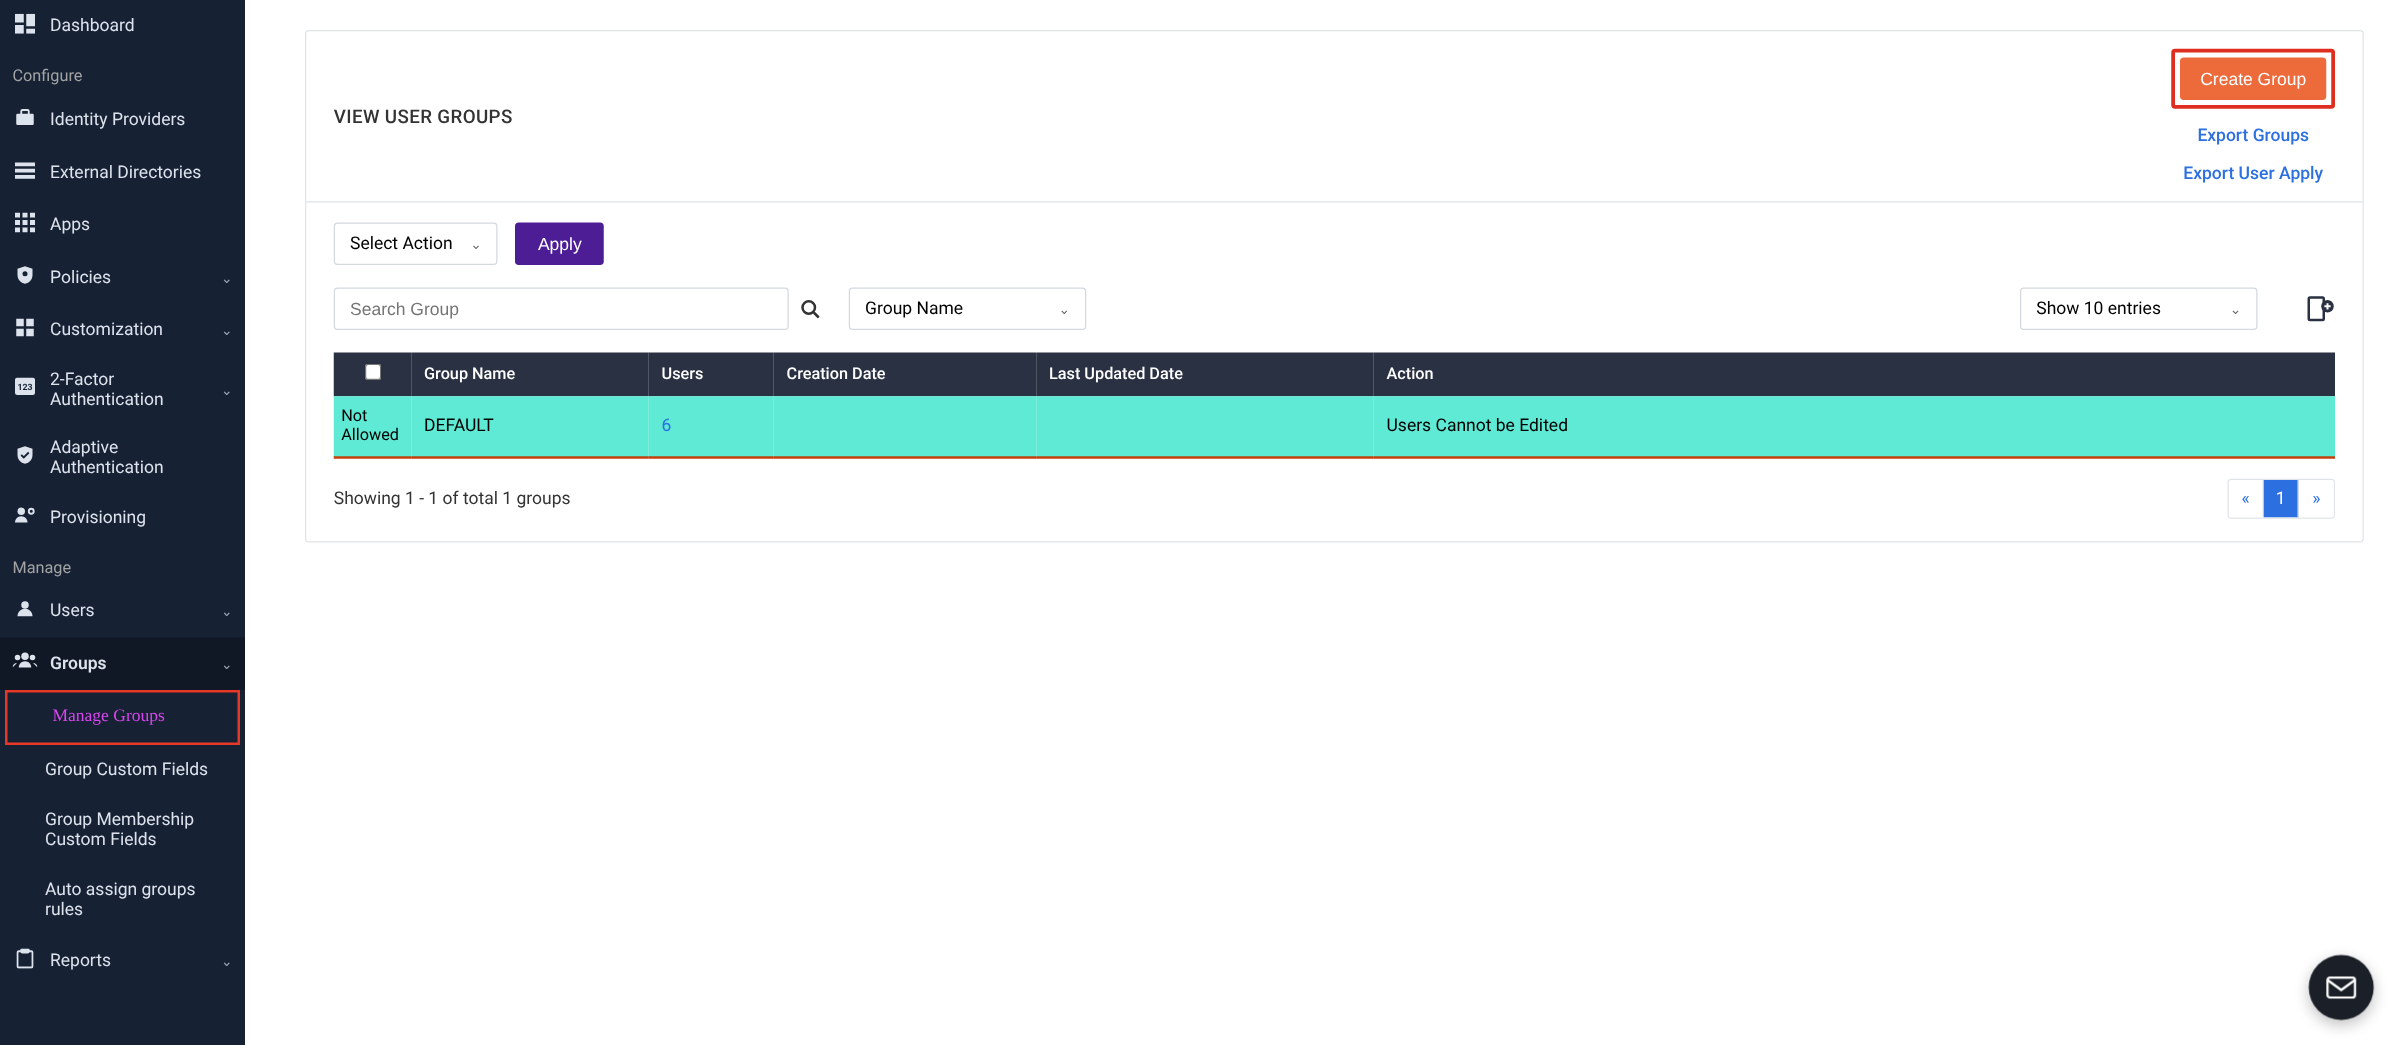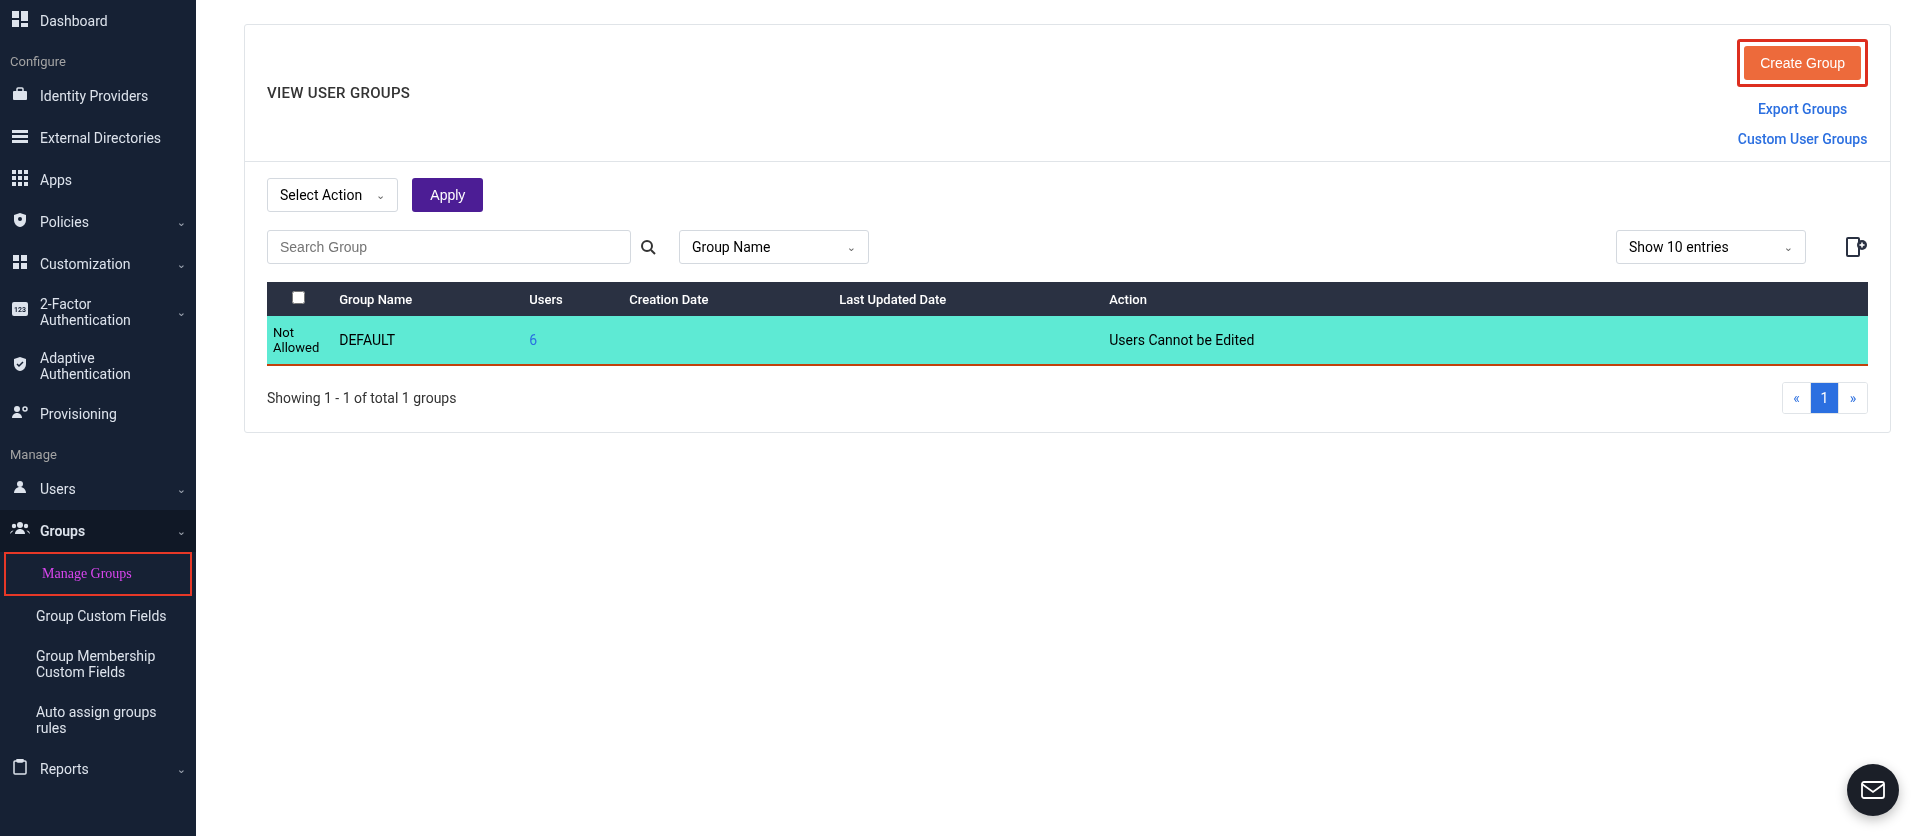--- a/index.html
+++ b/index.html
@@ -229,21 +229,21 @@
 
 <div class="main">
   <div class="panel">
     <div class="panel-header">
       <span class="panel-title">VIEW USER GROUPS</span>
       <div class="panel-actions">
         <span class="highlight-red">
           <button class="btn-primary">Create Group</button>
         </span>
         <a class="link-action">Export Groups</a>
-        <a class="link-action">Custom User Groups</a>
+        <a class="link-action">Export User Apply</a>
       </div>
     </div>
 
     <div class="panel-body">
 
       <div class="controls-row">
         <div class="select-inline">
           <span>Select Action</span>
           <span class="chev">⌄</span>
         </div>

